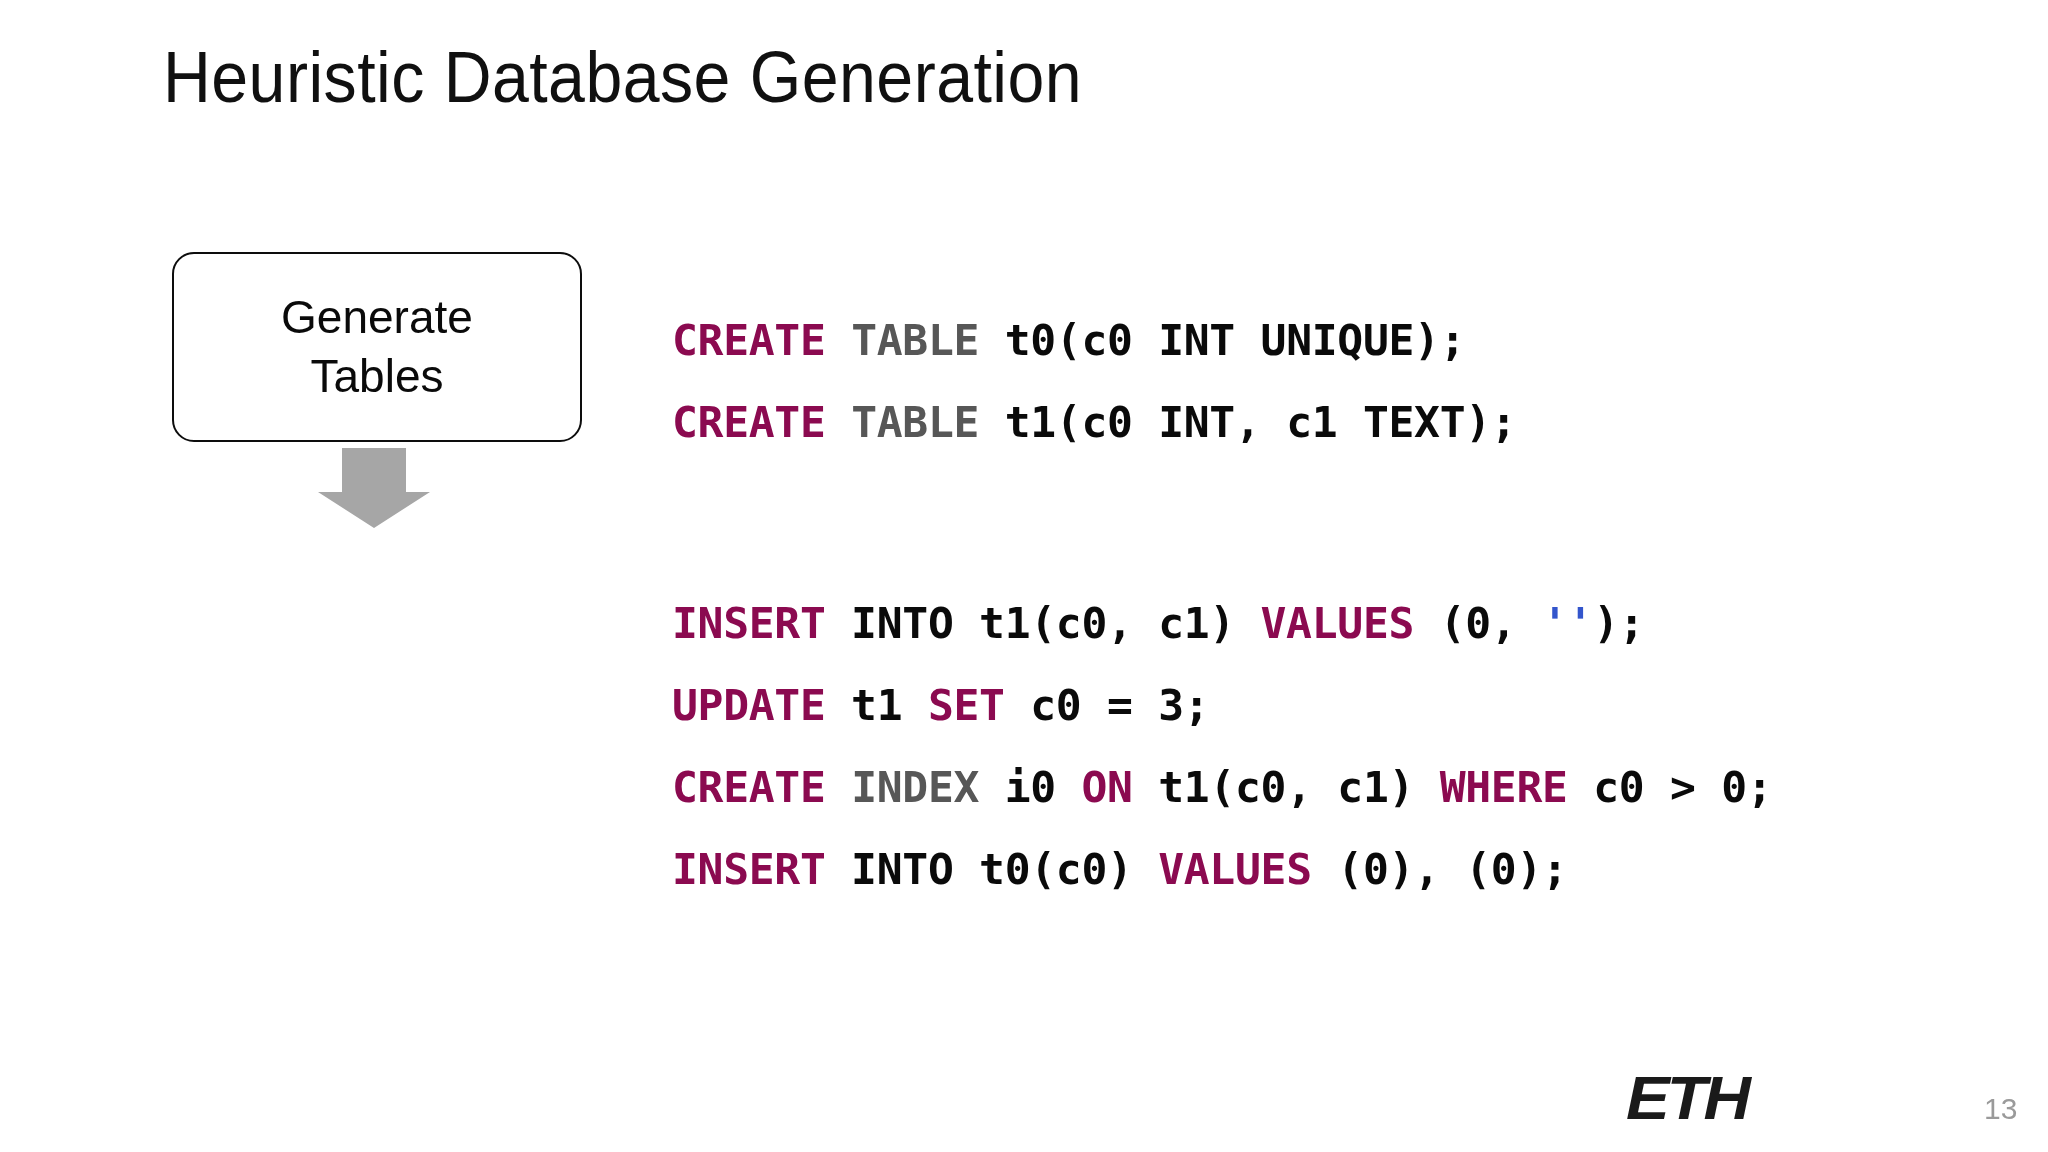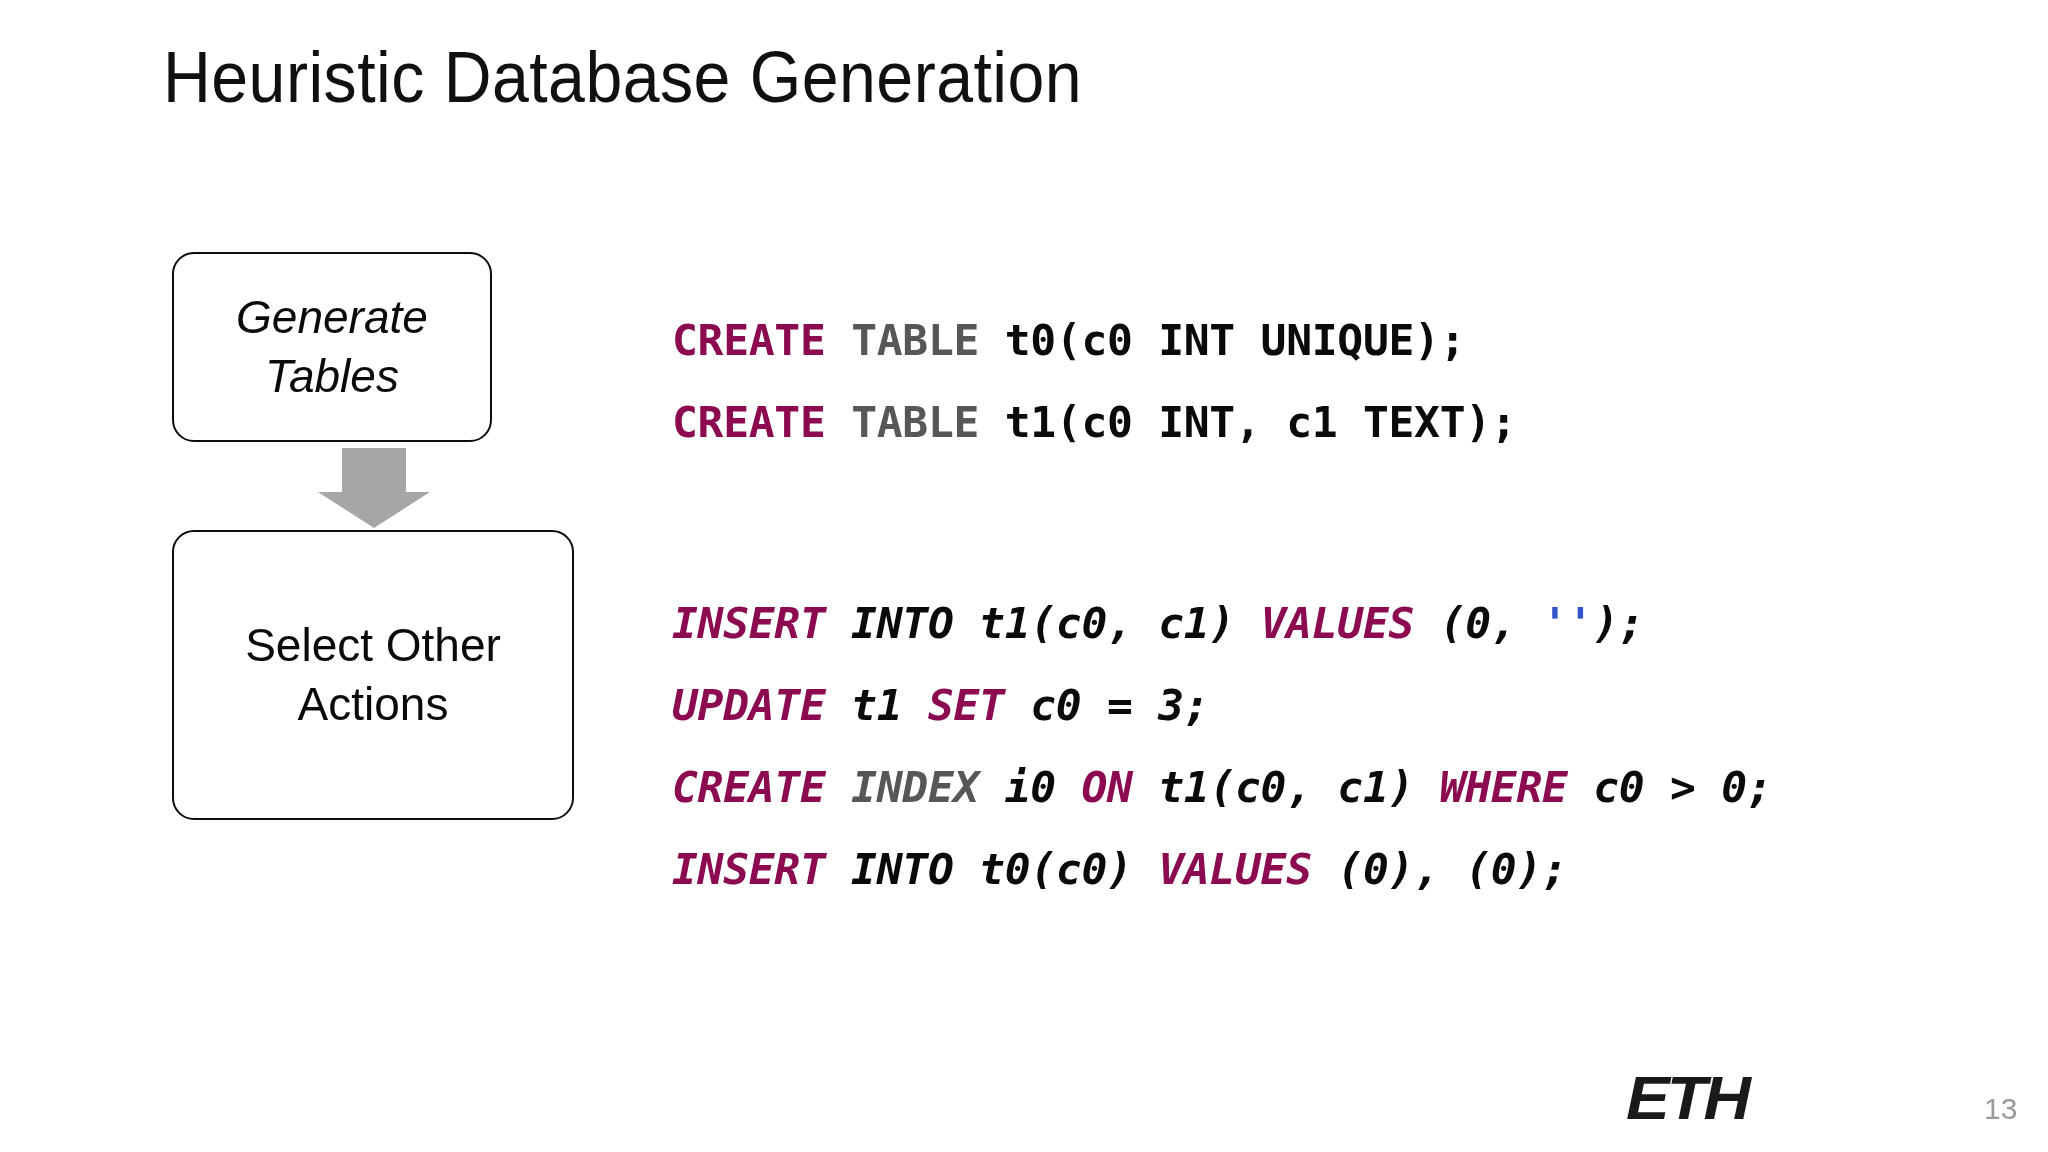--- a/index.html
+++ b/index.html
@@ -58,23 +58,22 @@
     font-size: 46px;
     font-weight: 400;
     color: #0a0a0a;
     line-height: 1.28;
     padding: 0 14px;
   }
 
   #box-generate-tables {
     left: 172px;
     top: 252px;
-    width: 320px;
+    width: 410px;
     height: 190px;
-    font-style: italic;
   }
   #box-select-actions {
     left: 172px;
     top: 530px;
     width: 402px;
     height: 290px;
   }
 
   #flow-arrow {
     position: absolute;
@@ -93,21 +92,20 @@
     font-family: "DejaVu Sans Mono", "Liberation Mono", monospace;
     font-size: 43px;
     font-weight: 700;
     line-height: 67px;
     white-space: pre;
     color: #0a0a0a;
     letter-spacing: -0.3px;
   }
   .code-group + .code-group {
     margin-top: 134px;
-    font-style: italic;
   }
   .code-line {
     white-space: pre;
     margin-top: 15px;
   }
   .tok-kw    { color: #8b0a50; }
   .tok-type  { color: #575757; }
   .tok-plain { color: #0a0a0a; }
   .tok-str   { color: #3355cc; }
 
@@ -156,23 +154,20 @@
 <div id="flow">
 
   <div class="flow-box" id="box-generate-tables">
     <div class="flow-label">Generate<br>Tables</div>
   </div>
 
   <svg id="flow-arrow" viewBox="0 0 112 80">
     <polygon points="24,0 88,0 88,44 112,44 56,80 0,44 24,44" fill="#a6a6a6"></polygon>
   </svg>
 
-  <div class="flow-box" id="box-select-actions">
-    <div class="flow-label">Select Other<br>Actions</div>
-  </div>
 
 </div>
 
 <div id="code-area"><div class="code-group"><div class="code-line"><span class="tok-kw">CREATE</span><span class="tok-plain"> </span><span class="tok-type">TABLE</span><span class="tok-plain"> t0(c0 INT UNIQUE);</span></div><div class="code-line"><span class="tok-kw">CREATE</span><span class="tok-plain"> </span><span class="tok-type">TABLE</span><span class="tok-plain"> t1(c0 INT, c1 TEXT);</span></div></div><div class="code-group"><div class="code-line"><span class="tok-kw">INSERT</span><span class="tok-plain"> INTO t1(c0, c1) </span><span class="tok-kw">VALUES</span><span class="tok-plain"> (0, </span><span class="tok-str">''</span><span class="tok-plain">);</span></div><div class="code-line"><span class="tok-kw">UPDATE</span><span class="tok-plain"> t1 </span><span class="tok-kw">SET</span><span class="tok-plain"> c0 = 3;</span></div><div class="code-line"><span class="tok-kw">CREATE</span><span class="tok-plain"> </span><span class="tok-type">INDEX</span><span class="tok-plain"> i0 </span><span class="tok-kw">ON</span><span class="tok-plain"> t1(c0, c1) </span><span class="tok-kw">WHERE</span><span class="tok-plain"> c0 &gt; 0;</span></div><div class="code-line"><span class="tok-kw">INSERT</span><span class="tok-plain"> INTO t0(c0) </span><span class="tok-kw">VALUES</span><span class="tok-plain"> (0), (0);</span></div></div></div>
 
 <div id="eth-logo">
   <span id="eth-mark">ETH</span>
 </div>
 
 <div id="page-number">13</div>

